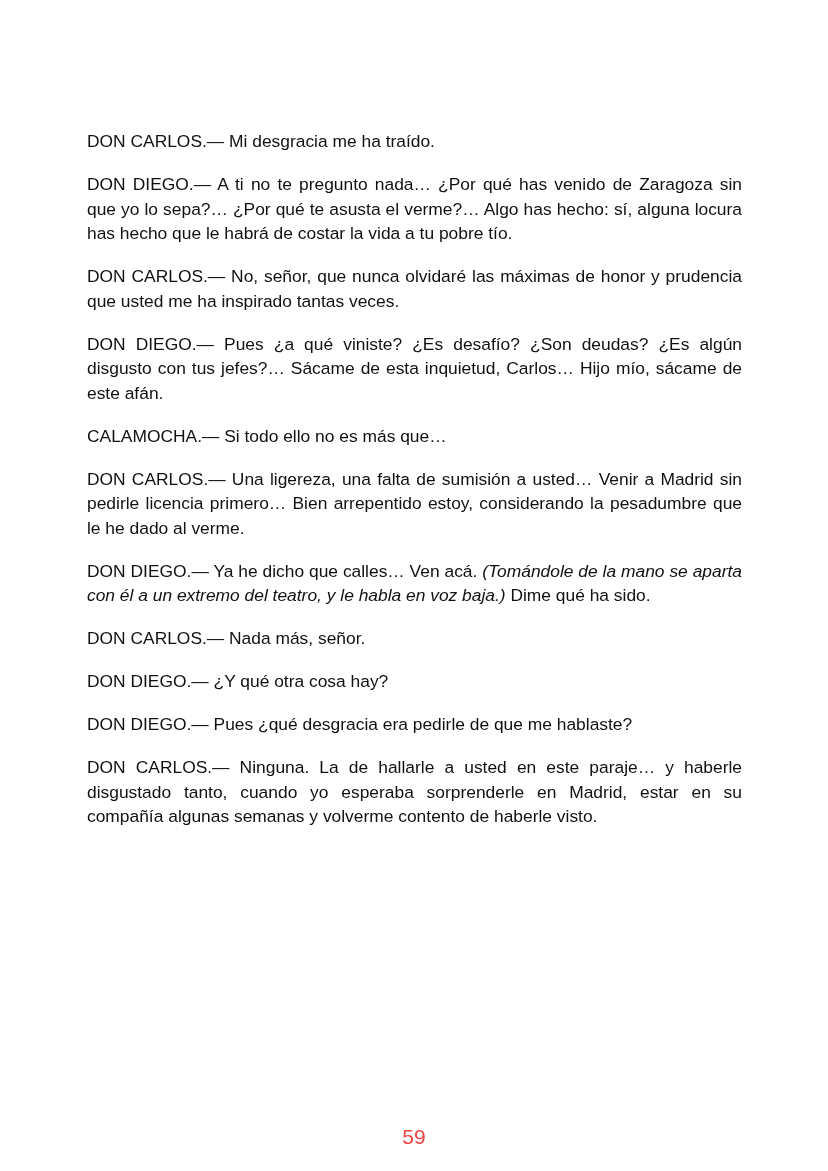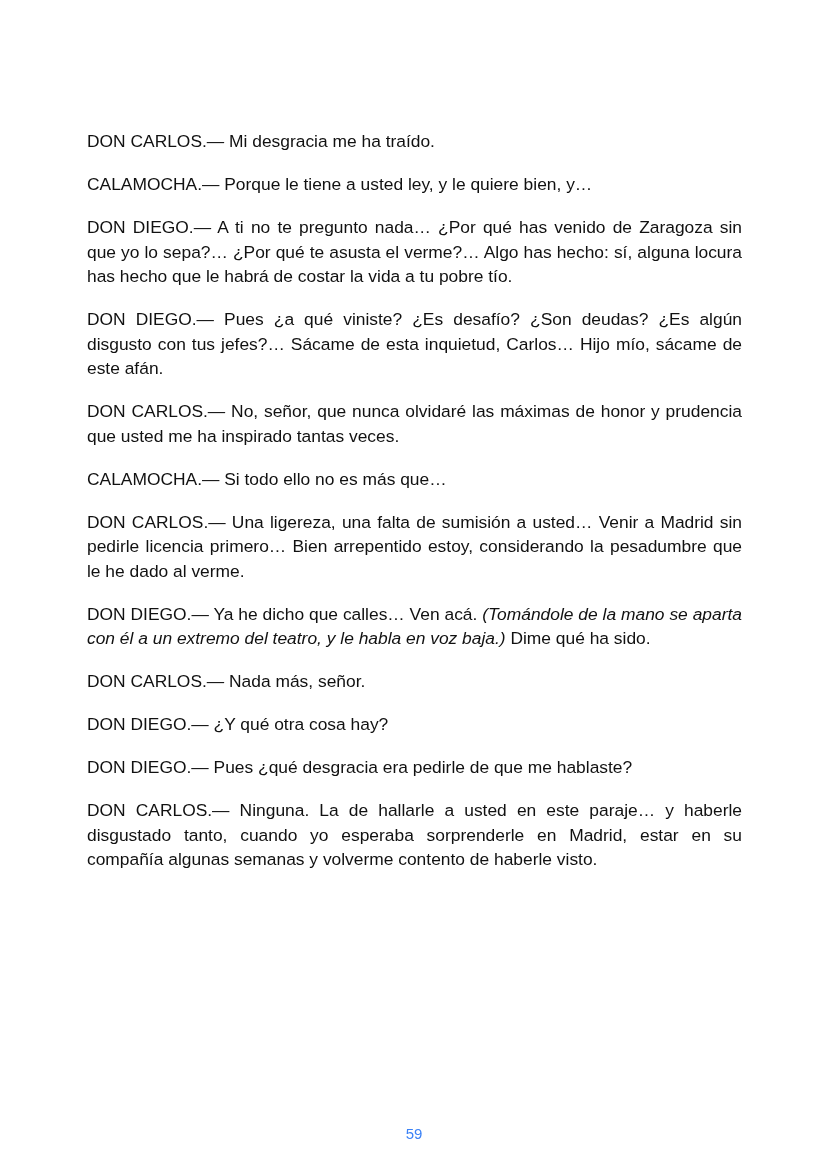--- a/index.html
+++ b/index.html
@@ -16,48 +16,45 @@
   }
   .para {
     margin: 0 0 18.5px 0;
     text-align: justify;
     text-justify: inter-word;
   }
   .para .speaker { }
   .para .dir { font-style: italic; }
   .page-number {
     position: absolute; left: 0; width: 828px; top: 1101px;
-    text-align: center; font-size: 15px; color: #3b82f6;
+    text-align: center; font-size: 21px; color: #ef4444;
   }
 </style>
 </head>
 <body>
 
 <div class="page">
   <div class="text-block">
 
     <p class="para">
       <span class="speaker">DON CARLOS.—</span><span> Mi desgracia me ha traído.</span>
     </p>
 
 
-    <p class="para">
-      <span class="speaker">CALAMOCHA.—</span><span> Porque le tiene a usted ley, y le quiere bien, y…</span>
-    </p>
 
     <p class="para">
       <span class="speaker">DON DIEGO.—</span><span> A ti no te pregunto nada… ¿Por qué has venido de Zaragoza sin que yo lo sepa?… ¿Por qué te asusta el verme?… Algo has hecho: sí, alguna locura has hecho que le habrá de costar la vida a tu pobre tío.</span>
     </p>
 
     <p class="para">
-      <span class="speaker">DON DIEGO.—</span><span> Pues ¿a qué viniste? ¿Es desafío? ¿Son deudas? ¿Es algún disgusto con tus jefes?… Sácame de esta inquietud, Carlos… Hijo mío, sácame de este afán.</span>
+      <span class="speaker">DON CARLOS.—</span><span> No, señor, que nunca olvidaré las máximas de honor y prudencia que usted me ha inspirado tantas veces.</span>
     </p>
 
     <p class="para">
-      <span class="speaker">DON CARLOS.—</span><span> No, señor, que nunca olvidaré las máximas de honor y prudencia que usted me ha inspirado tantas veces.</span>
+      <span class="speaker">DON DIEGO.—</span><span> Pues ¿a qué viniste? ¿Es desafío? ¿Son deudas? ¿Es algún disgusto con tus jefes?… Sácame de esta inquietud, Carlos… Hijo mío, sácame de este afán.</span>
     </p>
 
     <p class="para">
       <span class="speaker">CALAMOCHA.—</span><span> Si todo ello no es más que…</span>
     </p>
 
     <p class="para">
       <span class="speaker">DON CARLOS.—</span><span> Una ligereza, una falta de sumisión a usted… Venir a Madrid sin pedirle licencia primero… Bien arrepentido estoy, considerando la pesadumbre que le he dado al verme.</span>
     </p>
 

